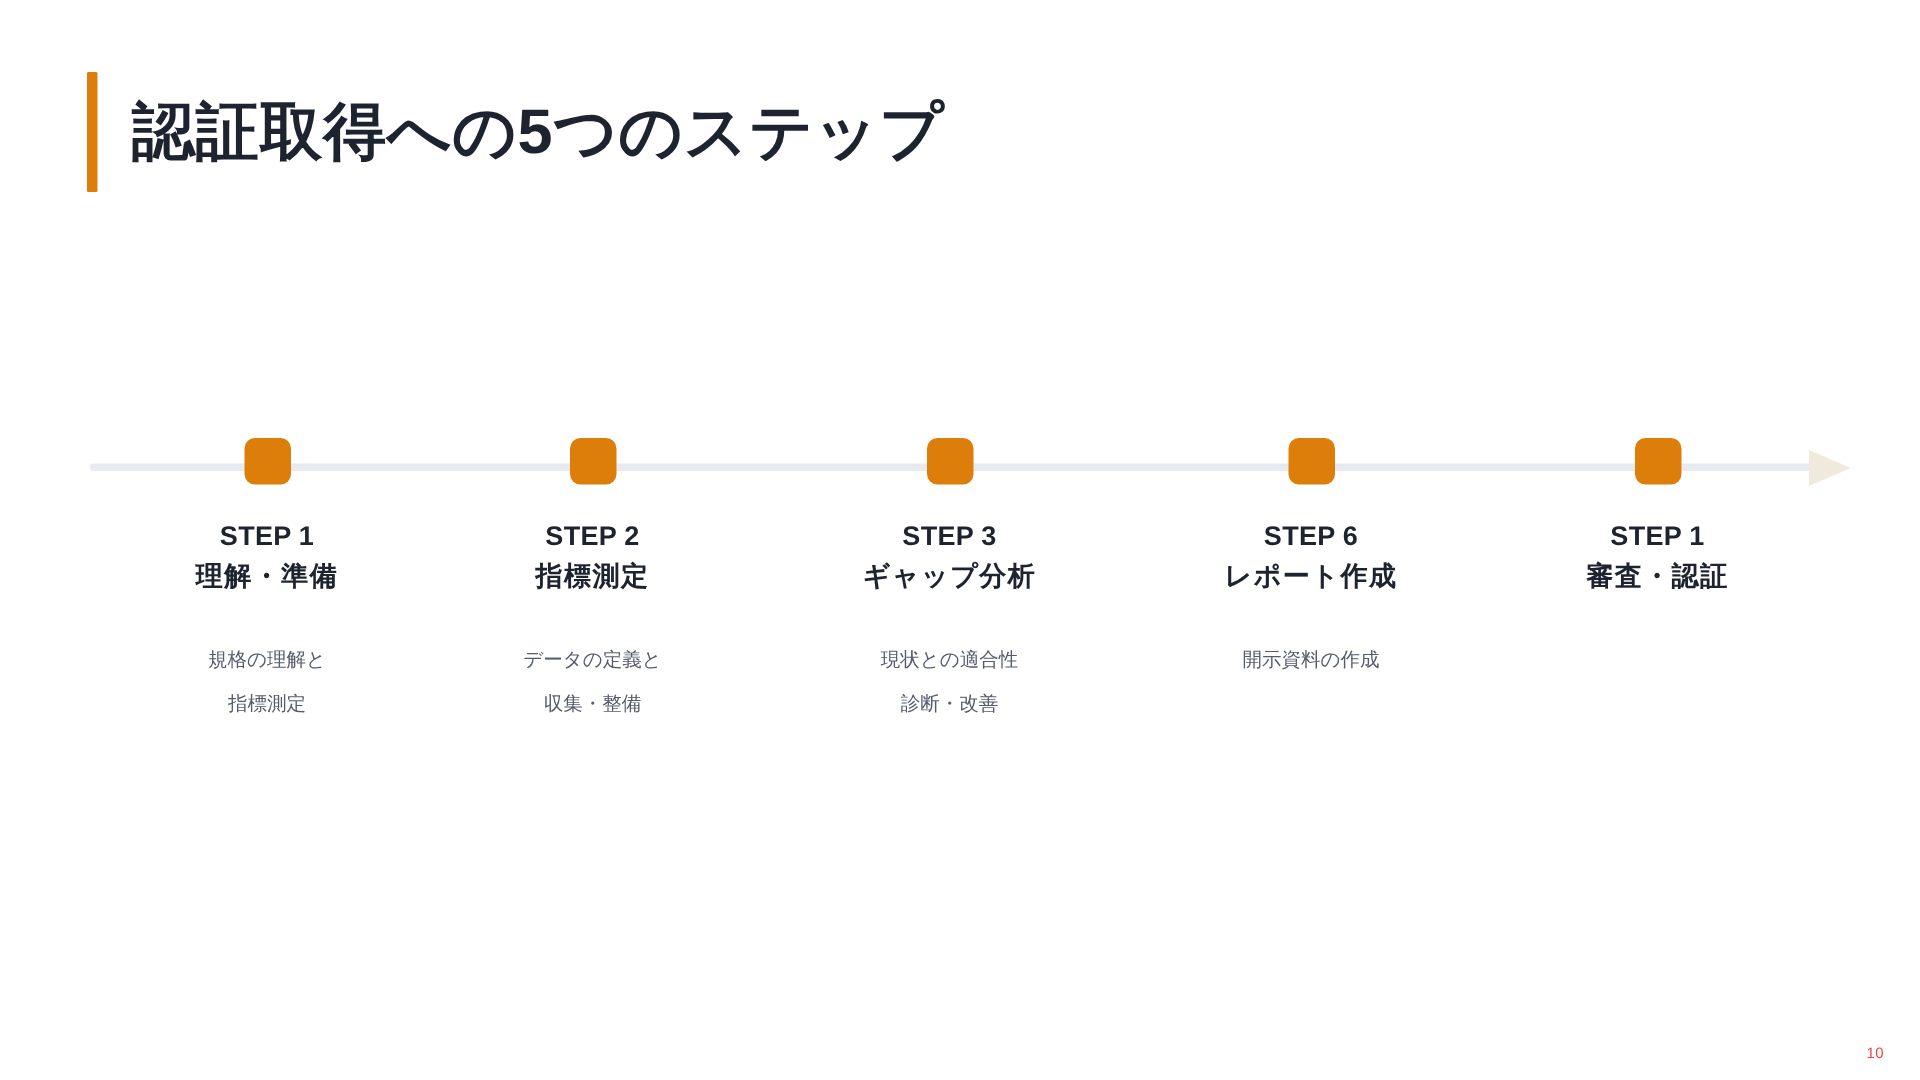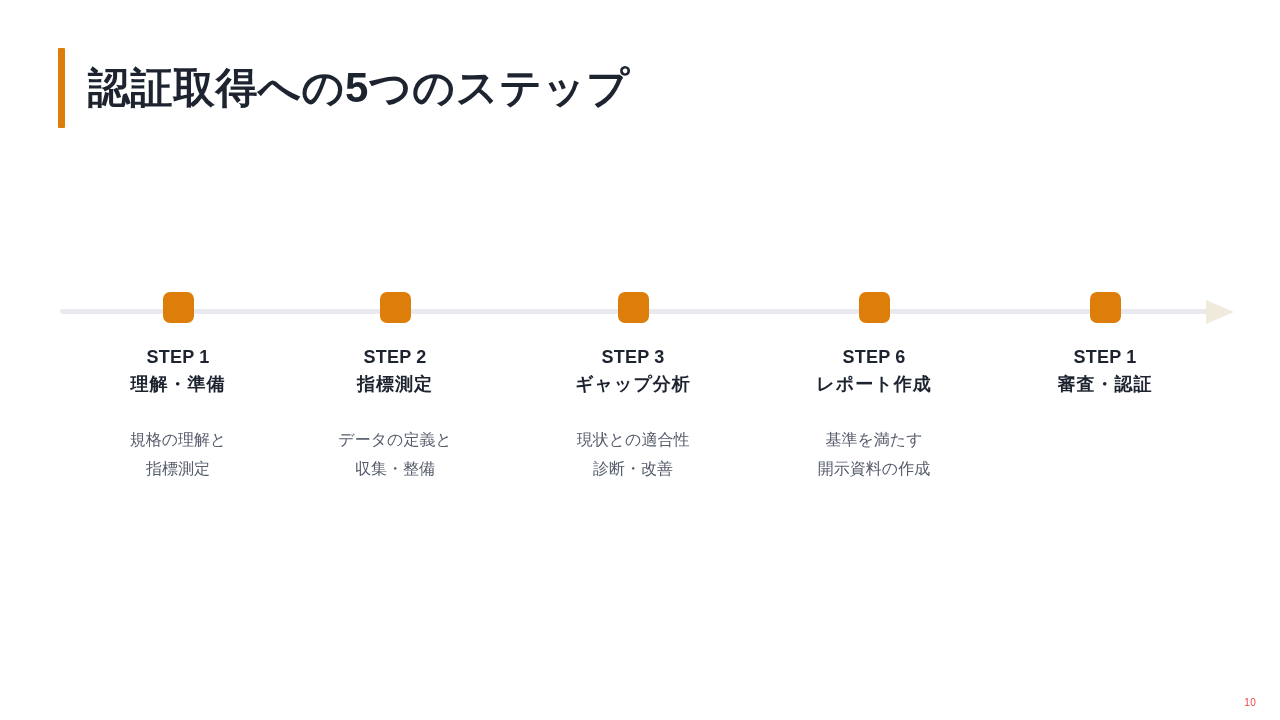--- a/index.html
+++ b/index.html
@@ -109,21 +109,21 @@
   }
   .step-label {
     display: block;
   }
   .step-name {
     display: block;
     letter-spacing: 1px;
   }
   .step-desc {
     margin-top: 27px;
-    font-size: 16px;
+    font-size: 13px;
     font-weight: 400;
     color: #555C6B;
     line-height: 29px;
   }
   .desc-line {
     display: block;
   }
 
   
   .page-number {
@@ -188,21 +188,20 @@
       </div>
     </div>
 
     <div class="step" style="left:874px;">
       <div class="step-marker"></div>
       <div class="step-heading">
         <span class="step-label">STEP 6</span>
         <span class="step-name">レポート作成</span>
       </div>
       <div class="step-desc">
-        <span class="desc-line">基準を満たす</span>
         <span class="desc-line">開示資料の作成</span>
       </div>
     </div>
 
     <div class="step" style="left:1105px;">
       <div class="step-marker"></div>
       <div class="step-heading">
         <span class="step-label">STEP 1</span>
         <span class="step-name">審査・認証</span>
       </div>

